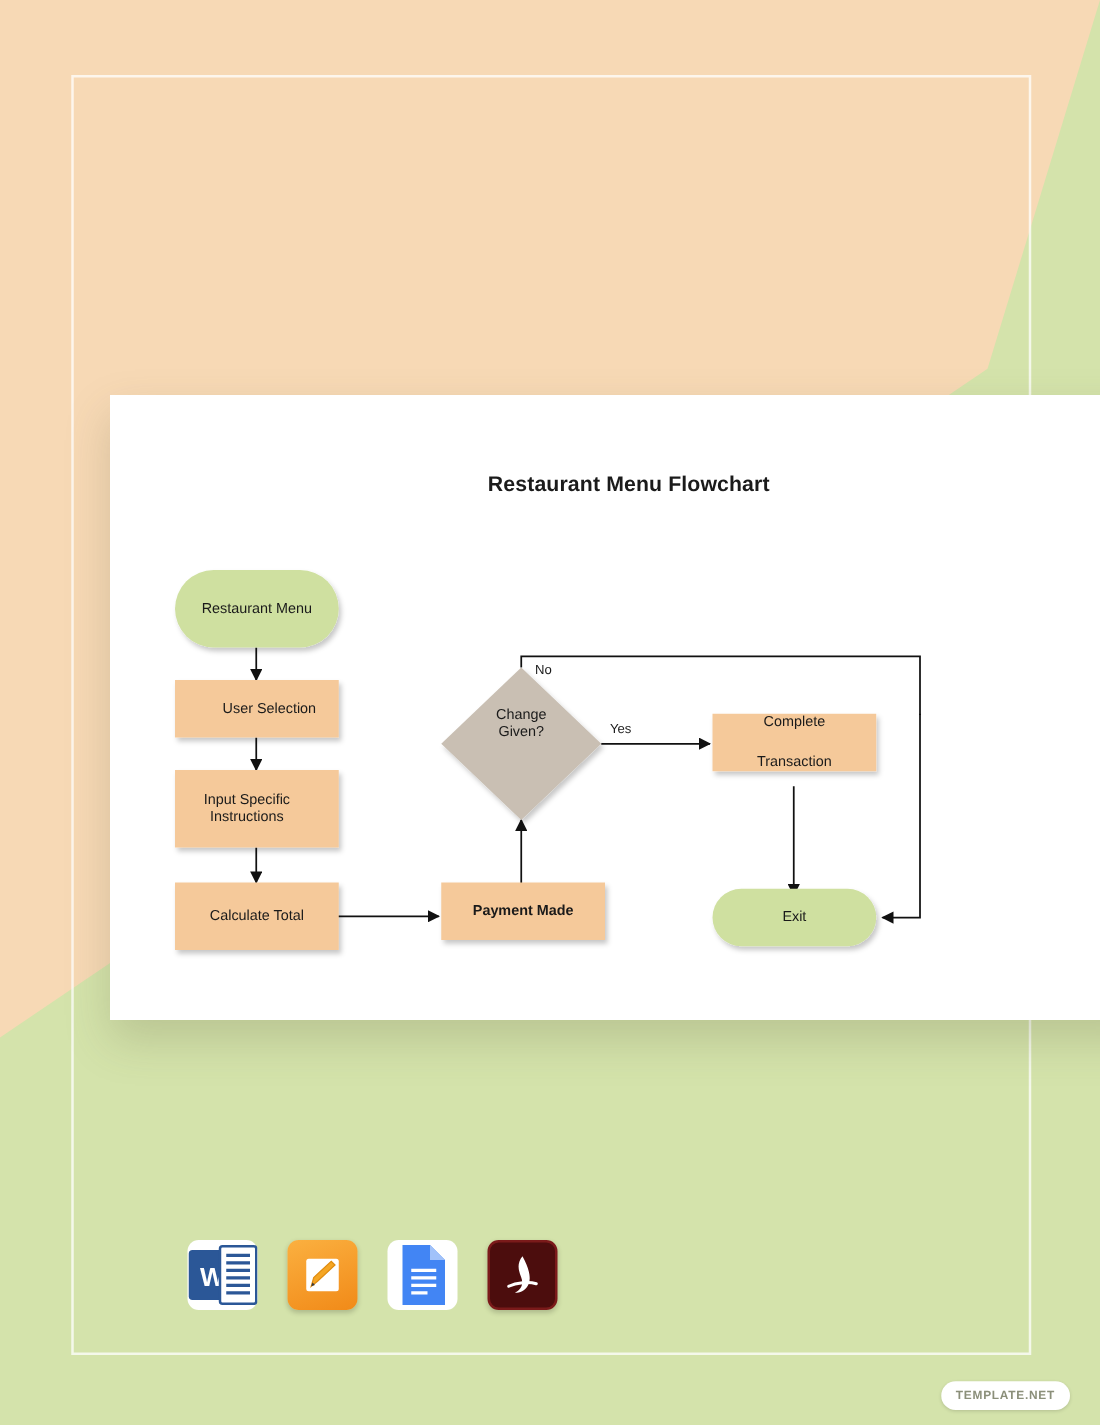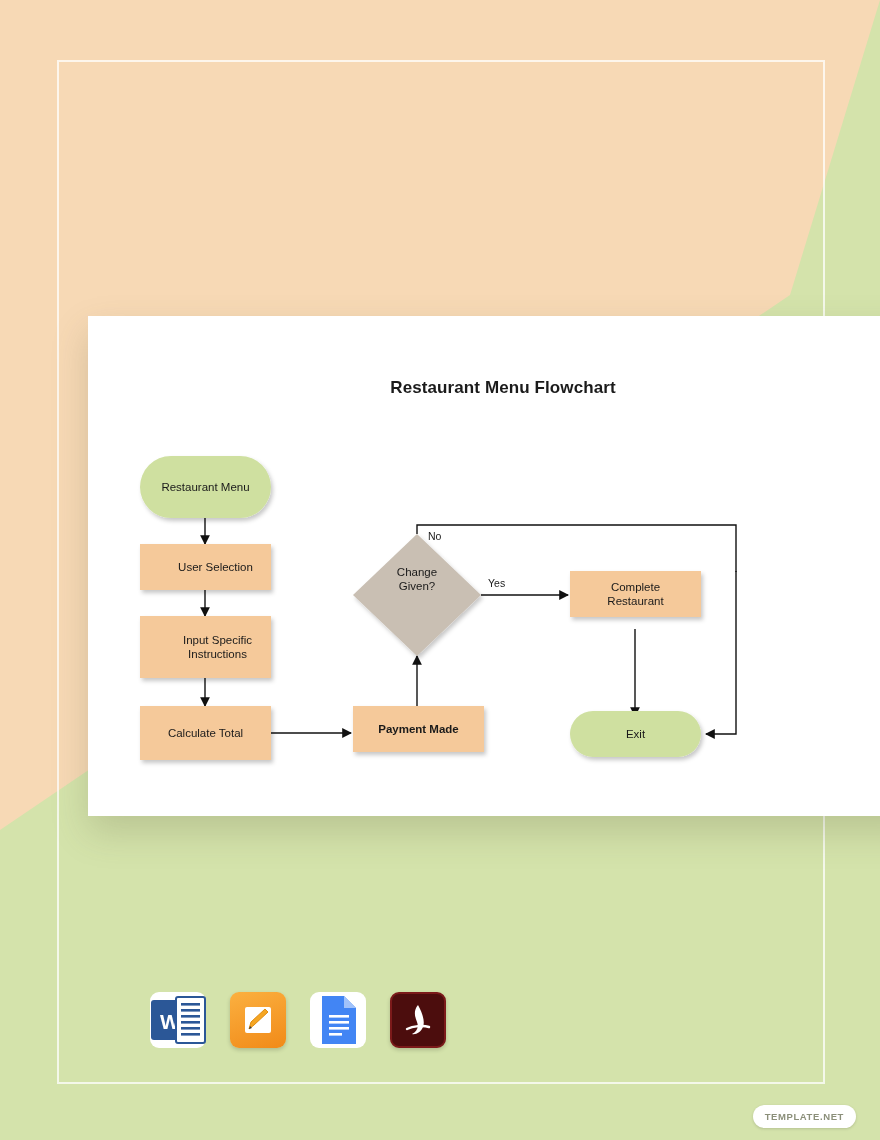--- a/index.html
+++ b/index.html
@@ -178,41 +178,41 @@
   </svg>
 
   <div class="node node-term" style="left:52px; top:140px; width:131px; height:62px; box-shadow:none; background:transparent;text-align:right;">
     <span>Restaurant Menu</span>
   </div>
 
   <div class="node" style="left:52px; top:228px; width:131px; height:46px; box-shadow:none; background:transparent;padding-left:20px;">
     <span>User Selection</span>
   </div>
 
-  <div class="node" style="left:64px; top:300px; width:131px; height:62px; flex-direction:column; box-shadow:none; background:transparent;">
+  <div class="node" style="left:44px; top:300px; width:131px; height:62px; flex-direction:column; box-shadow:none; background:transparent;">
     <span>Input Specific</span>
     <span>Instructions</span>
   </div>
 
   <div class="node" style="left:52px; top:390px; width:131px; height:54px; box-shadow:none; background:transparent;">
     <span>Calculate Total</span>
   </div>
 
   <div class="node" style="left:265px; top:390px; width:131px; height:46px; box-shadow:none; background:transparent;font-weight:bold;">
     <span>Payment Made</span>
   </div>
 
   <div class="node" style="left:265px; top:232px; width:128px; height:62px; flex-direction:column; box-shadow:none; background:transparent;">
     <span>Change</span>
     <span>Given?</span>
   </div>
 
-  <div class="node" style="left:482px; top:255px; width:131px; height:46px; flex-direction:column; box-shadow:none; background:transparent;">
+  <div class="node" style="left:482px; top:255px; width:131px; height:46px; flex-direction:column; box-shadow:none; background:transparent;justify-content:space-between;">
     <span>Complete</span>
-    <span>Restaurant</span>
+    <span>Transaction</span>
   </div>
 
   <div class="node node-term" style="left:482px; top:395px; width:131px; height:46px; box-shadow:none; background:transparent;">
     <span>Exit</span>
   </div>
 
   <div class="edge-label" style="left:400px; top:261px;">Yes</div>
   <div class="edge-label" style="left:340px; top:214px;">No</div>
 
 </div>

